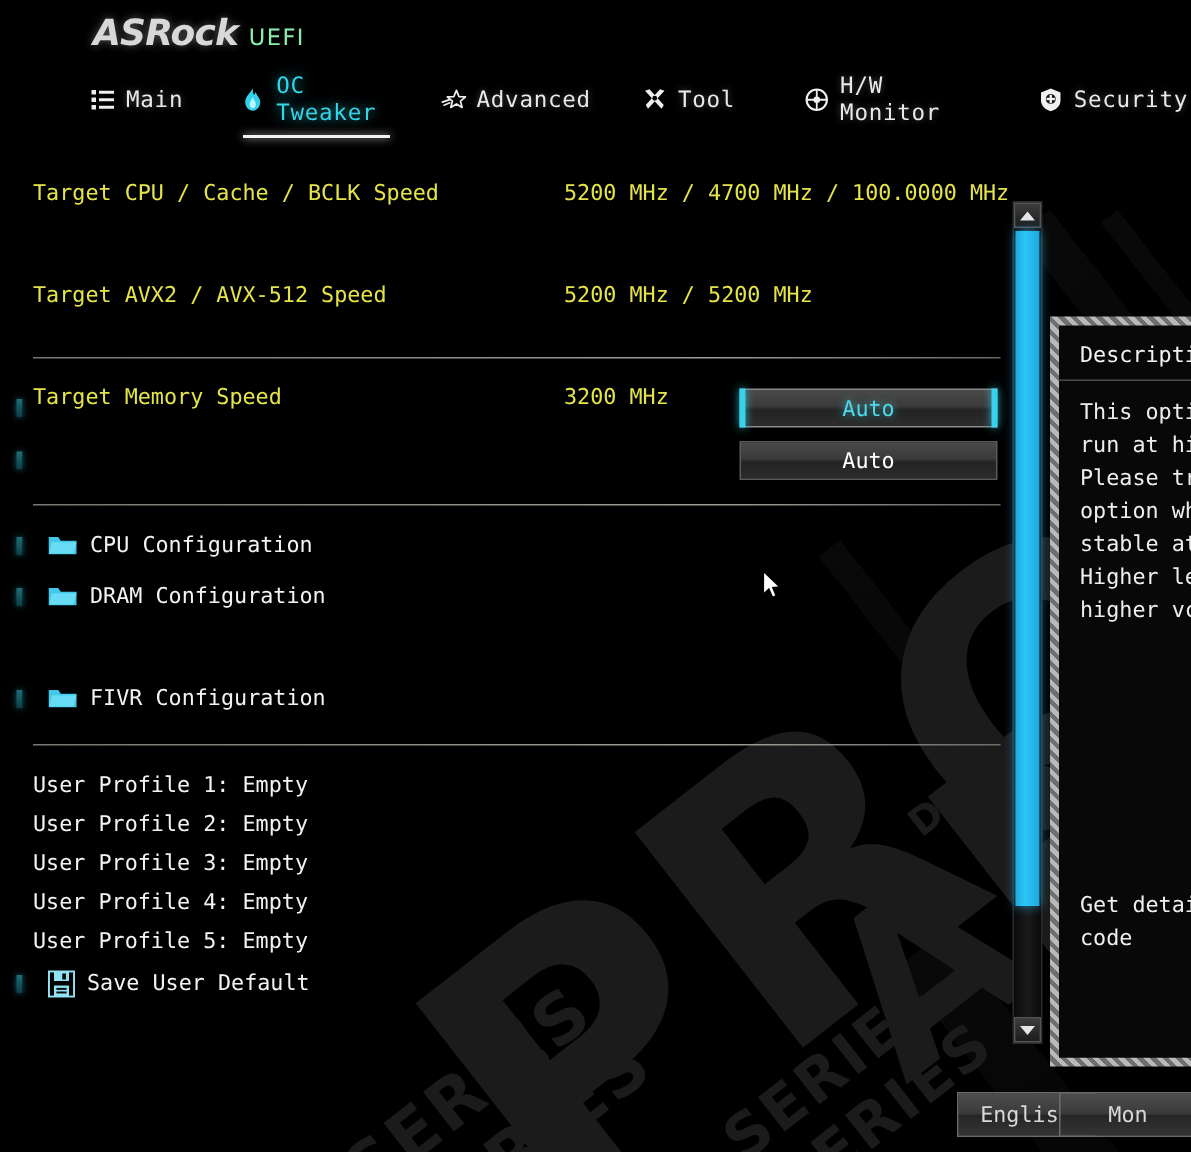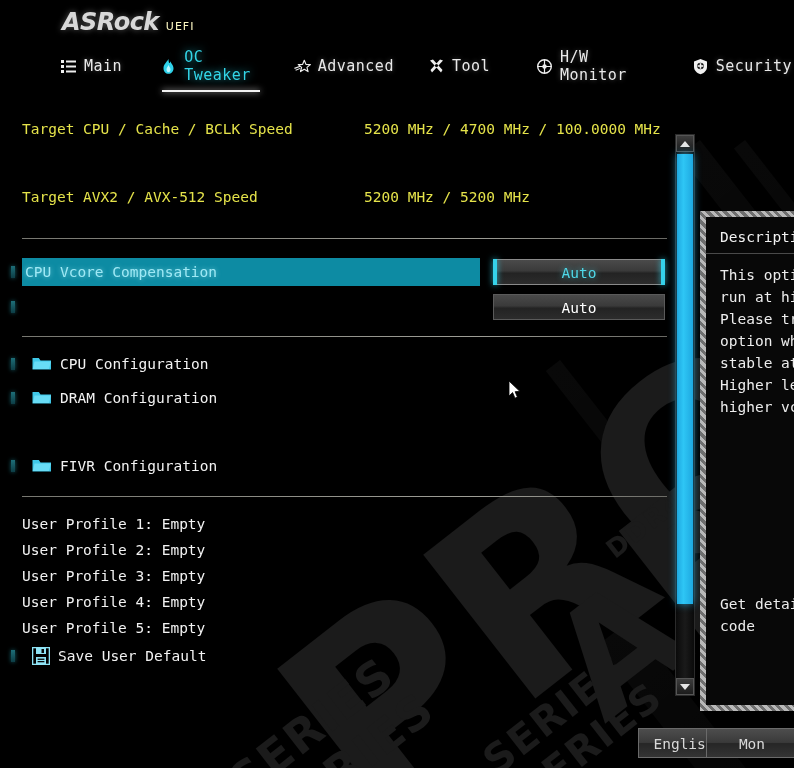--- a/index.html
+++ b/index.html
@@ -111,22 +111,22 @@
     font-family: "DejaVu Sans", sans-serif;
     font-size: 24px;
     font-weight: bold;
     font-style: italic;
     letter-spacing: -0.5px;
     color: #d8d8d8;
     text-shadow: 0 0 6px rgba(255,255,255,0.35);
   }
   .logo-sub {
     font-family: "DejaVu Sans", sans-serif;
-    font-size: 11px;
-    color: #fef9c3;
+    font-size: 15px;
+    color: #86efac;
     letter-spacing: 1px;
   }
 
   .navbar {
     position: absolute;
     left: 0; top: 44px;
     width: 794px;
     display: flex;
     align-items: center;
   }
@@ -173,21 +173,21 @@
   }
   .info-row {
     position: relative;
     height: 34px;
     display: flex;
     align-items: center;
     font-size: 14.5px;
     color: #e5e34a;
   }
   .info-label { position: absolute; left: 22px; }
-  .info-value { position: absolute; left: 364px; }
+  .info-value { position: absolute; left: 376px; }
 
   .divider {
     position: absolute;
     left: 22px;
     width: 645px;
     height: 1px;
     background: linear-gradient(90deg, #8c8c84, #b9b9b0 70%, #7a7a74);
     opacity: 0.85;
   }
 
@@ -532,21 +532,20 @@
     </div>
     <div class="info-row" style="top:68px">
       <span class="info-label">Target Memory Speed</span>
       <span class="info-value">3200 MHz</span>
     </div>
 
     <div class="divider" style="top:126px"></div>
 
     <div class="opt-row selected" style="top:146px">
       <span class="opt-marker"></span>
-      <span class="opt-label">CPU Vcore Compensation</span>
       <span class="opt-value">Auto</span>
     </div>
 
     <div class="opt-row" style="top:181px">
       <span class="opt-marker"></span>
       <span class="opt-value">Auto</span>
     </div>
 
     <div class="divider" style="top:224px"></div>
 

